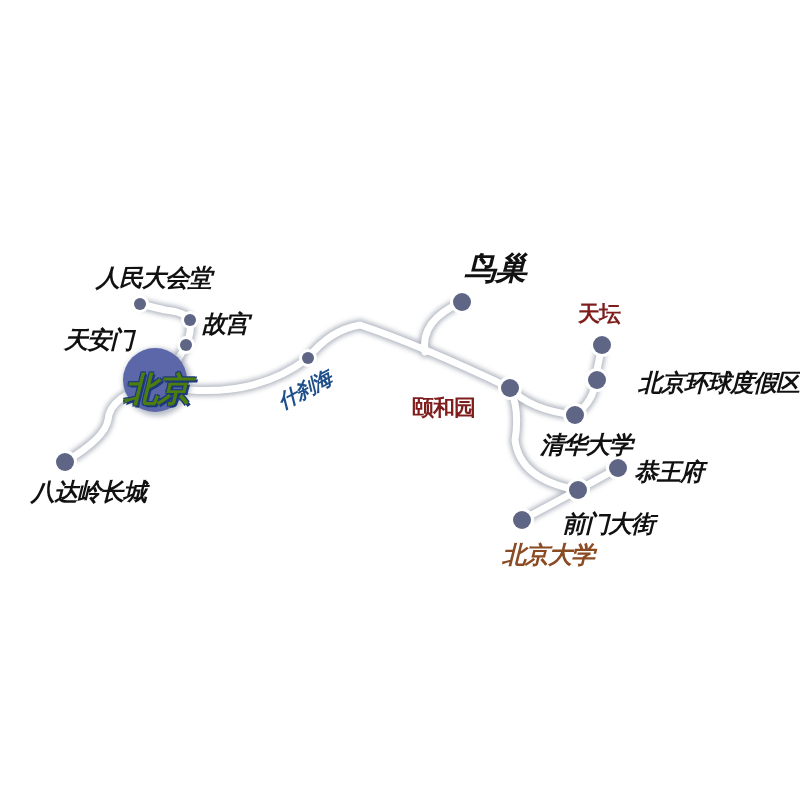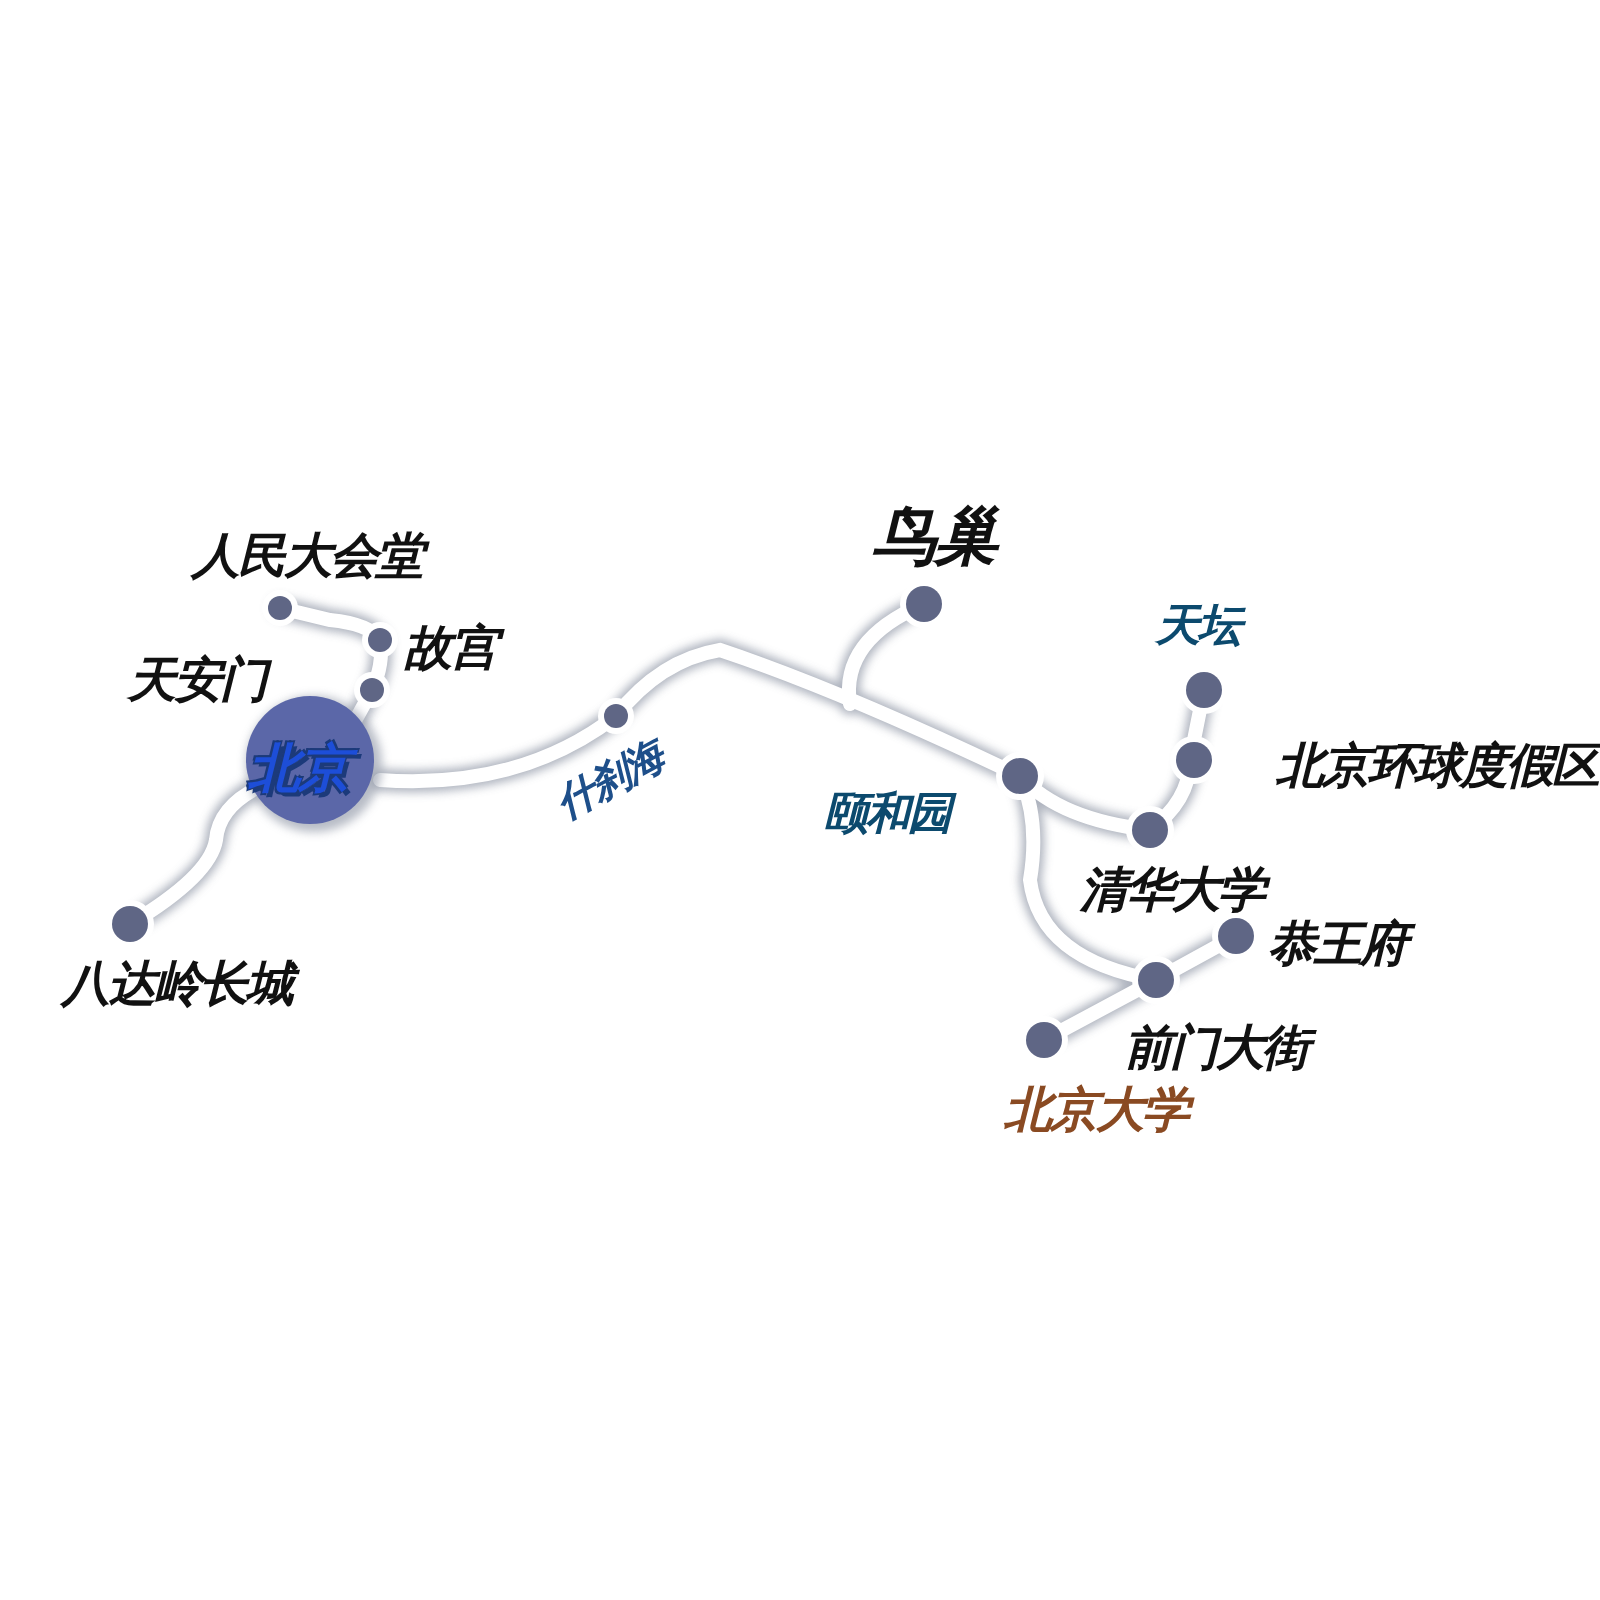--- a/index.html
+++ b/index.html
@@ -1,24 +1,24 @@
 <!DOCTYPE html>
 <html><head>
   <meta charset="utf-8">
   <style>
     html, body { margin: 0; padding: 0; background: #ffffff; }
     body { width: 800px; height: 800px; position: relative; overflow: hidden; font-family: "DejaVu Sans", sans-serif; }
     svg.map { position: absolute; left: 0; top: 0; width: 800px; height: 800px; }
     .label { position: absolute; font-family: "DejaVu Sans", sans-serif; font-weight: bold; white-space: nowrap; line-height: 1; letter-spacing: -1px; }
     .lbl-black { color: #111111; font-size: 24px; font-style: italic; }
     .lbl-big { color: #111111; font-size: 32px; font-style: italic; }
-    .lbl-gray { color: #0c4a6e; font-size: 22px; font-style: italic; }
+    .lbl-gray { color: #7f1d1d; font-size: 22px; }
     .lbl-blue { color: #1e4f8a; font-size: 20px; font-style: italic; transform: rotate(-28deg); transform-origin: left bottom; }
     .lbl-brown { color: #8a4a22; font-size: 24px; font-style: italic; margin-left: 32px; }
-    .hub-label { position: absolute; color: #1d4ed8; font-size: 26px; font-weight: bold; font-style: italic;
+    .hub-label { position: absolute; color: #4d7c0f; font-size: 34px; font-weight: bold; font-style: italic;
       text-shadow: 2px 2px 0 #1c3a7a, -1px -1px 0 #1c3a7a, 1px -1px 0 #1c3a7a, -1px 1px 0 #1c3a7a; letter-spacing: -1px; }
   </style>
 </head>
 <body>
 
 <svg class="map" viewBox="0 0 800 800" xmlns="http://www.w3.org/2000/svg">
   <defs>
     <filter id="sh" x="-20%" y="-20%" width="140%" height="140%">
       <feGaussianBlur stdDeviation="2.5"></feGaussianBlur>
     </filter>
@@ -105,20 +105,20 @@
   </g>
 </svg>
 
 <div class="hub-label" style="left:124px; top:367px;">北京</div>
 
 <div class="label lbl-black" style="left:96px; top:266px;">人民大会堂</div>
 <div class="label lbl-black" style="left:202px; top:312px;">故宫</div>
 <div class="label lbl-black" style="left:64px; top:328px;">天安门</div>
 <div class="label lbl-black" style="left:6px; top:480px;margin-left:25px;">八达岭长城</div>
 <div class="label lbl-blue" style="left:284px; top:392px;">什刹海</div>
-<div class="label lbl-big" style="left:436px; top:252px;">鸟巢</div>
+<div class="label lbl-big" style="left:464px; top:252px;">鸟巢</div>
 <div class="label lbl-gray" style="left:412px; top:397px;">颐和园</div>
 <div class="label lbl-gray" style="left:578px; top:303px;">天坛</div>
 <div class="label lbl-black" style="left:614px; top:371px;margin-left:24px;">北京环球度假区</div>
 <div class="label lbl-black" style="left:540px; top:433px;">清华大学</div>
 <div class="label lbl-black" style="left:634px; top:460px;">恭王府</div>
 <div class="label lbl-black" style="left:562px; top:512px;">前门大街</div>
 <div class="label lbl-brown" style="left:470px; top:543px;">北京大学</div>
 
 </body></html>

